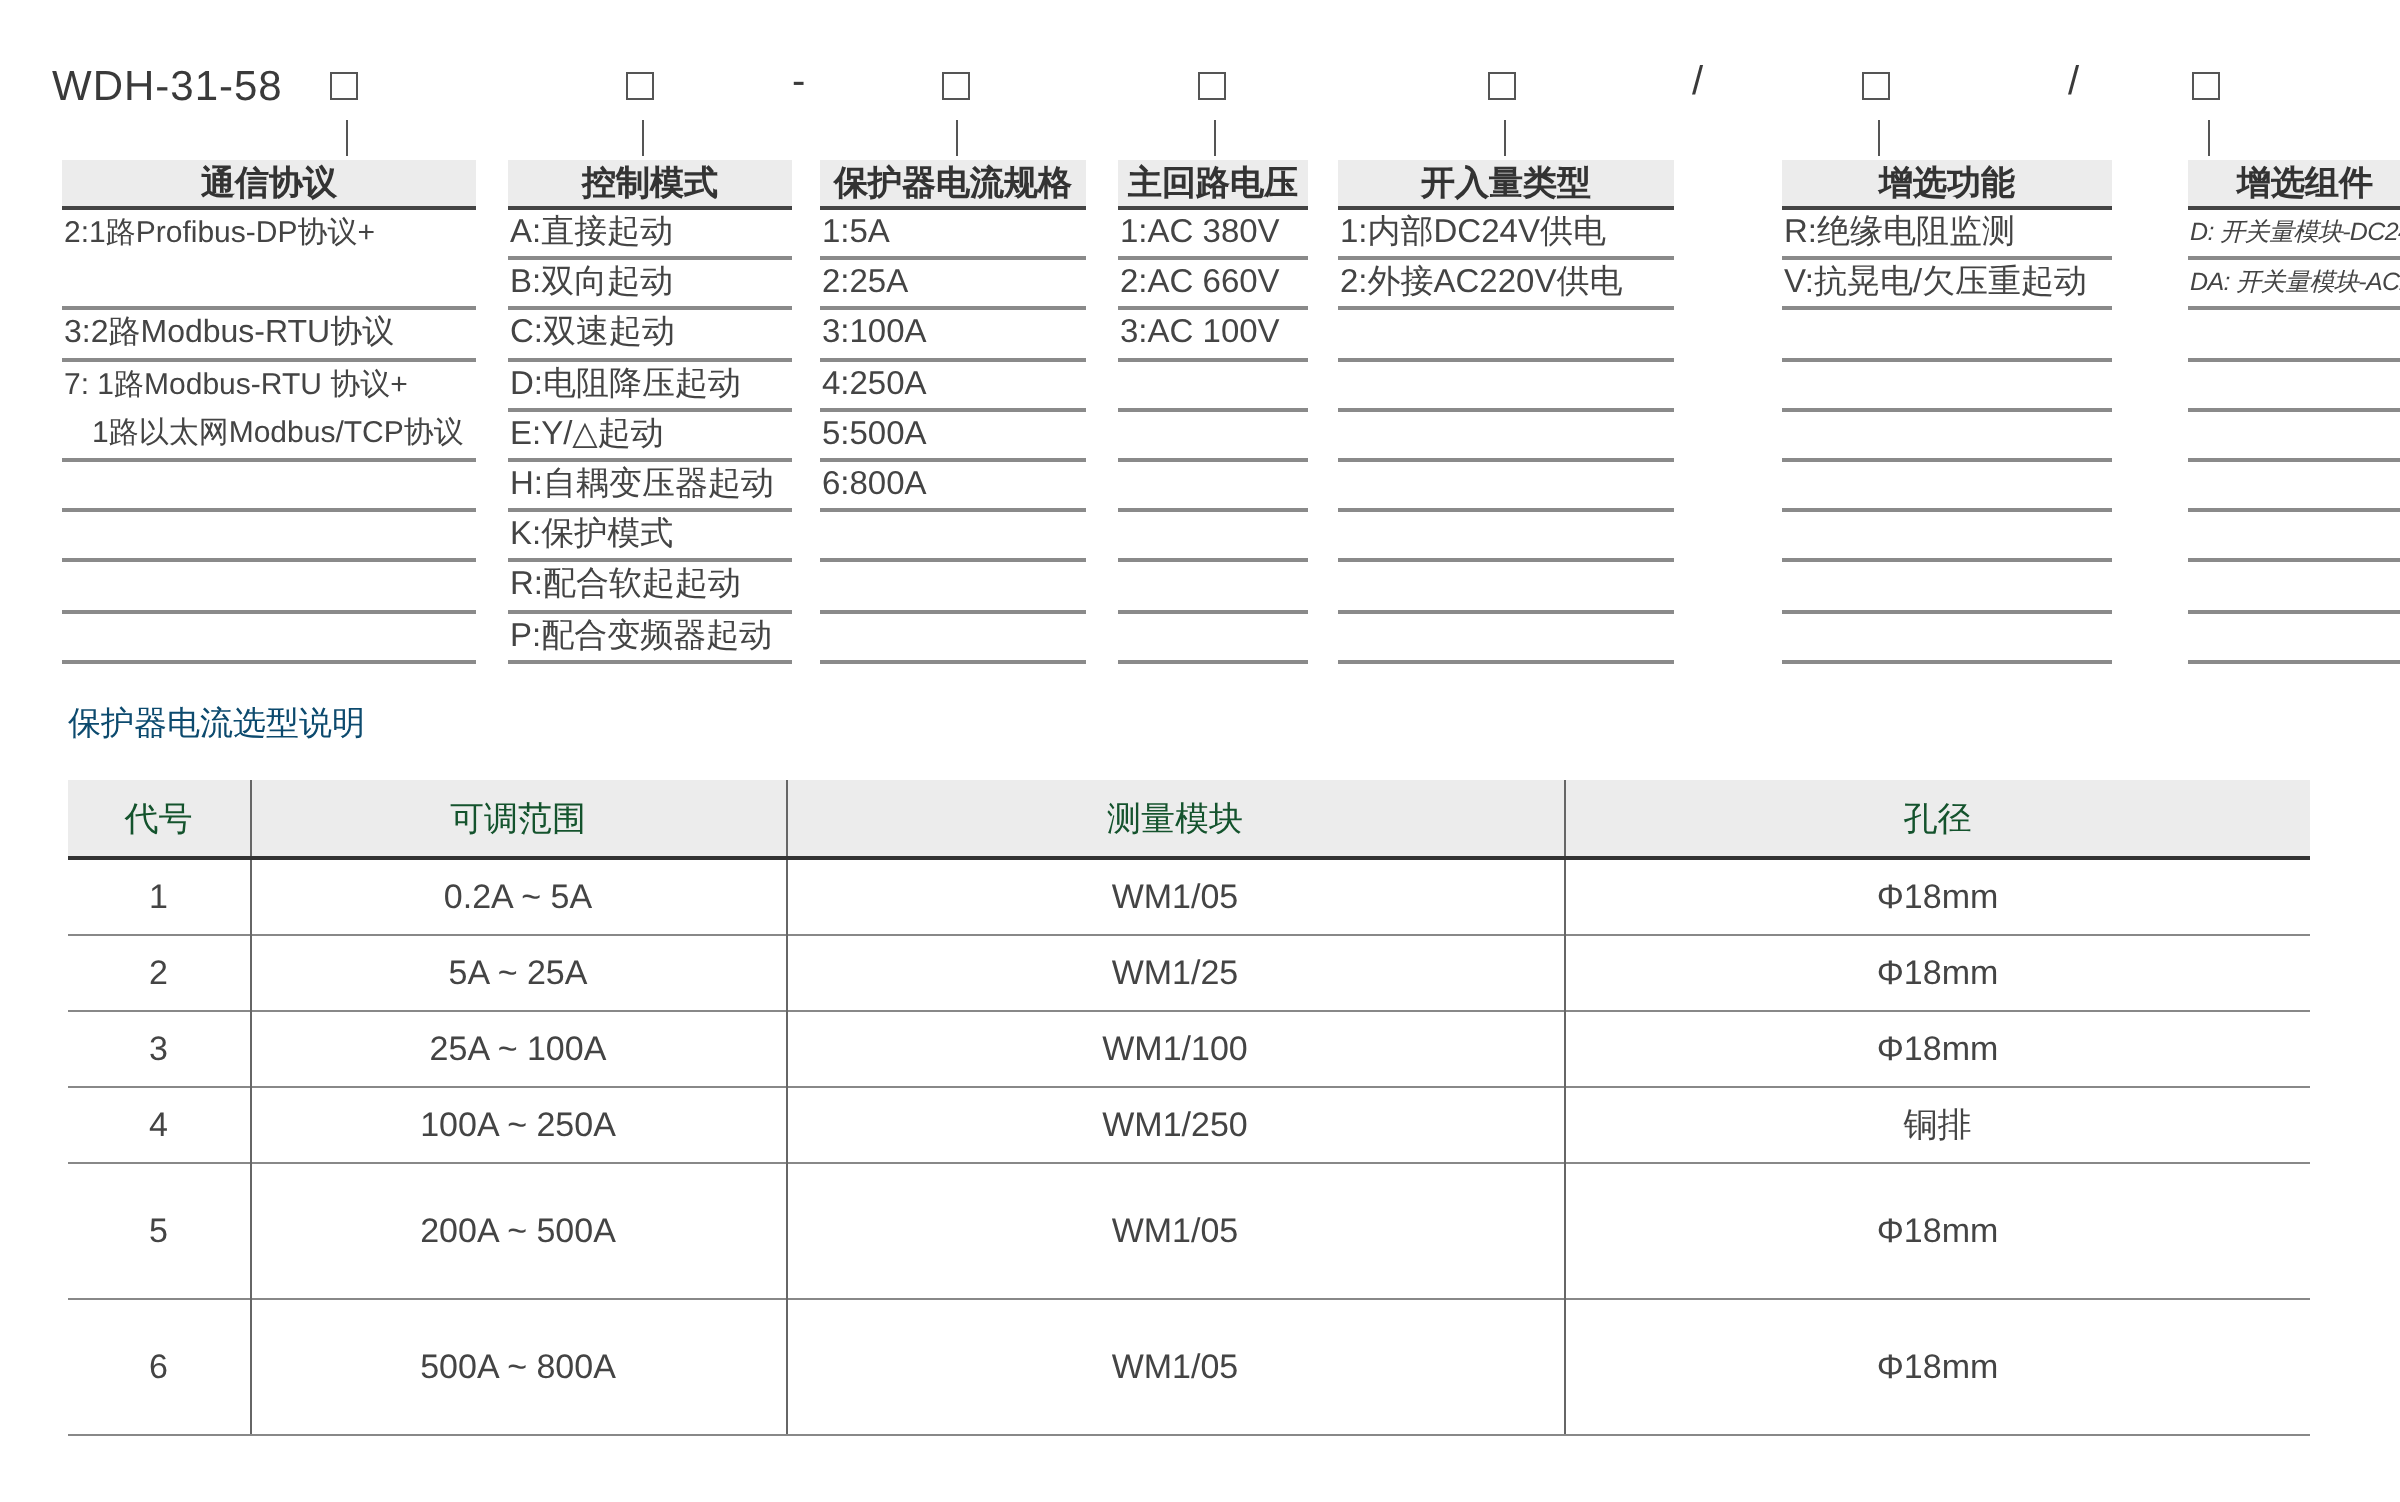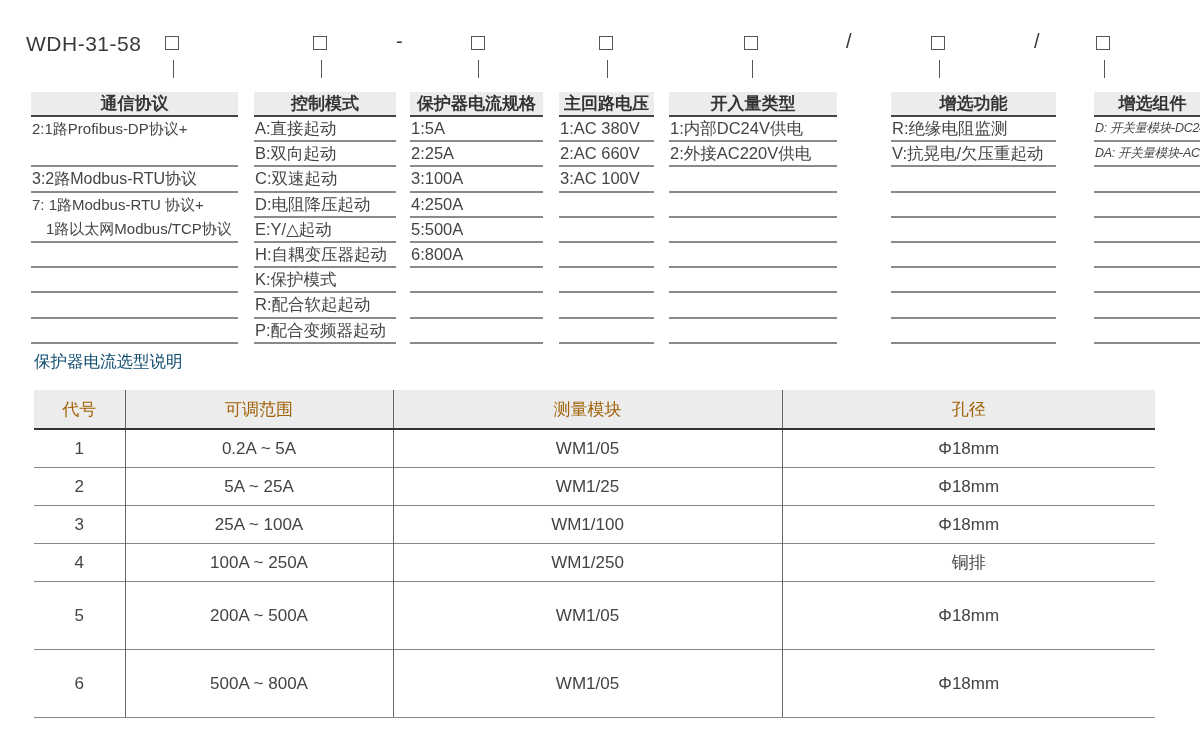--- a/index.html
+++ b/index.html
@@ -2,31 +2,31 @@
 <html><head>
 <meta charset="utf-8">
 <style>
   html, body { margin:0; padding:0; background:#ffffff; }
   body { width:1200px; height:751px; position:relative; overflow:hidden;
          font-family: "Liberation Sans", "DejaVu Sans", sans-serif; color:#3a3a3a; }
   .model { position:absolute; left:26px; top:32px; font-size:21px; color:#3a3a3a; letter-spacing:0.5px;text-align:right; }
   .box { position:absolute; top:36px; width:14px; height:14px; border:1.4px solid #555; box-sizing:border-box; }
   .sep { position:absolute; top:30px; font-size:20px; color:#3a3a3a; }
   .stem { position:absolute; top:60px; width:1px; height:18px; background:#555; }
-  .col { position:absolute; top:92px; }
+  .col { position:absolute; top:80px; }
   .col .hd { height:23px; background:#ececec; border-bottom:2px solid #444; text-align:center;
              font-size:17px; font-weight:bold; color:#333; line-height:24px; }
   .col .row { height:23.2px; border-bottom:2px solid #8a8a8a; font-size:16.5px; line-height:23px;
               white-space:nowrap; overflow:hidden; color:#444; padding-left:1px; }
   .col .row.small { font-size:12.5px; letter-spacing:-0.3px;font-style:italic; }
   .col .row.dbl { height:48.4px; line-height:24px; white-space:normal; font-size:15px; }
   .col .row.f15 { font-size:16px; }
   .section-title { position:absolute; left:34px; top:351px; font-size:16.5px; color:#0c4a6e; }
   table.spec { position:absolute; left:34px; top:390px; width:1121px; border-collapse:collapse; }
-  table.spec th { background:#ececec; height:36px; font-size:17px; font-weight:normal; color:#a16207;
+  table.spec th { background:#ececec; height:36px; font-size:17px; font-weight:normal; color:#14532d;
                   border-bottom:2.5px solid #333; }
   table.spec td { text-align:center; font-size:17px; color:#444; border-top:1.5px solid #888; }
   table.spec tr.r td { height:35px; }
   table.spec tr.t td { height:65px; }
   table.spec tbody tr:last-child td { border-bottom:1.5px solid #888; }
   table.spec th + th, table.spec td + td { border-left:1.5px solid #666; }
 </style>
 </head>
 <body>
 

